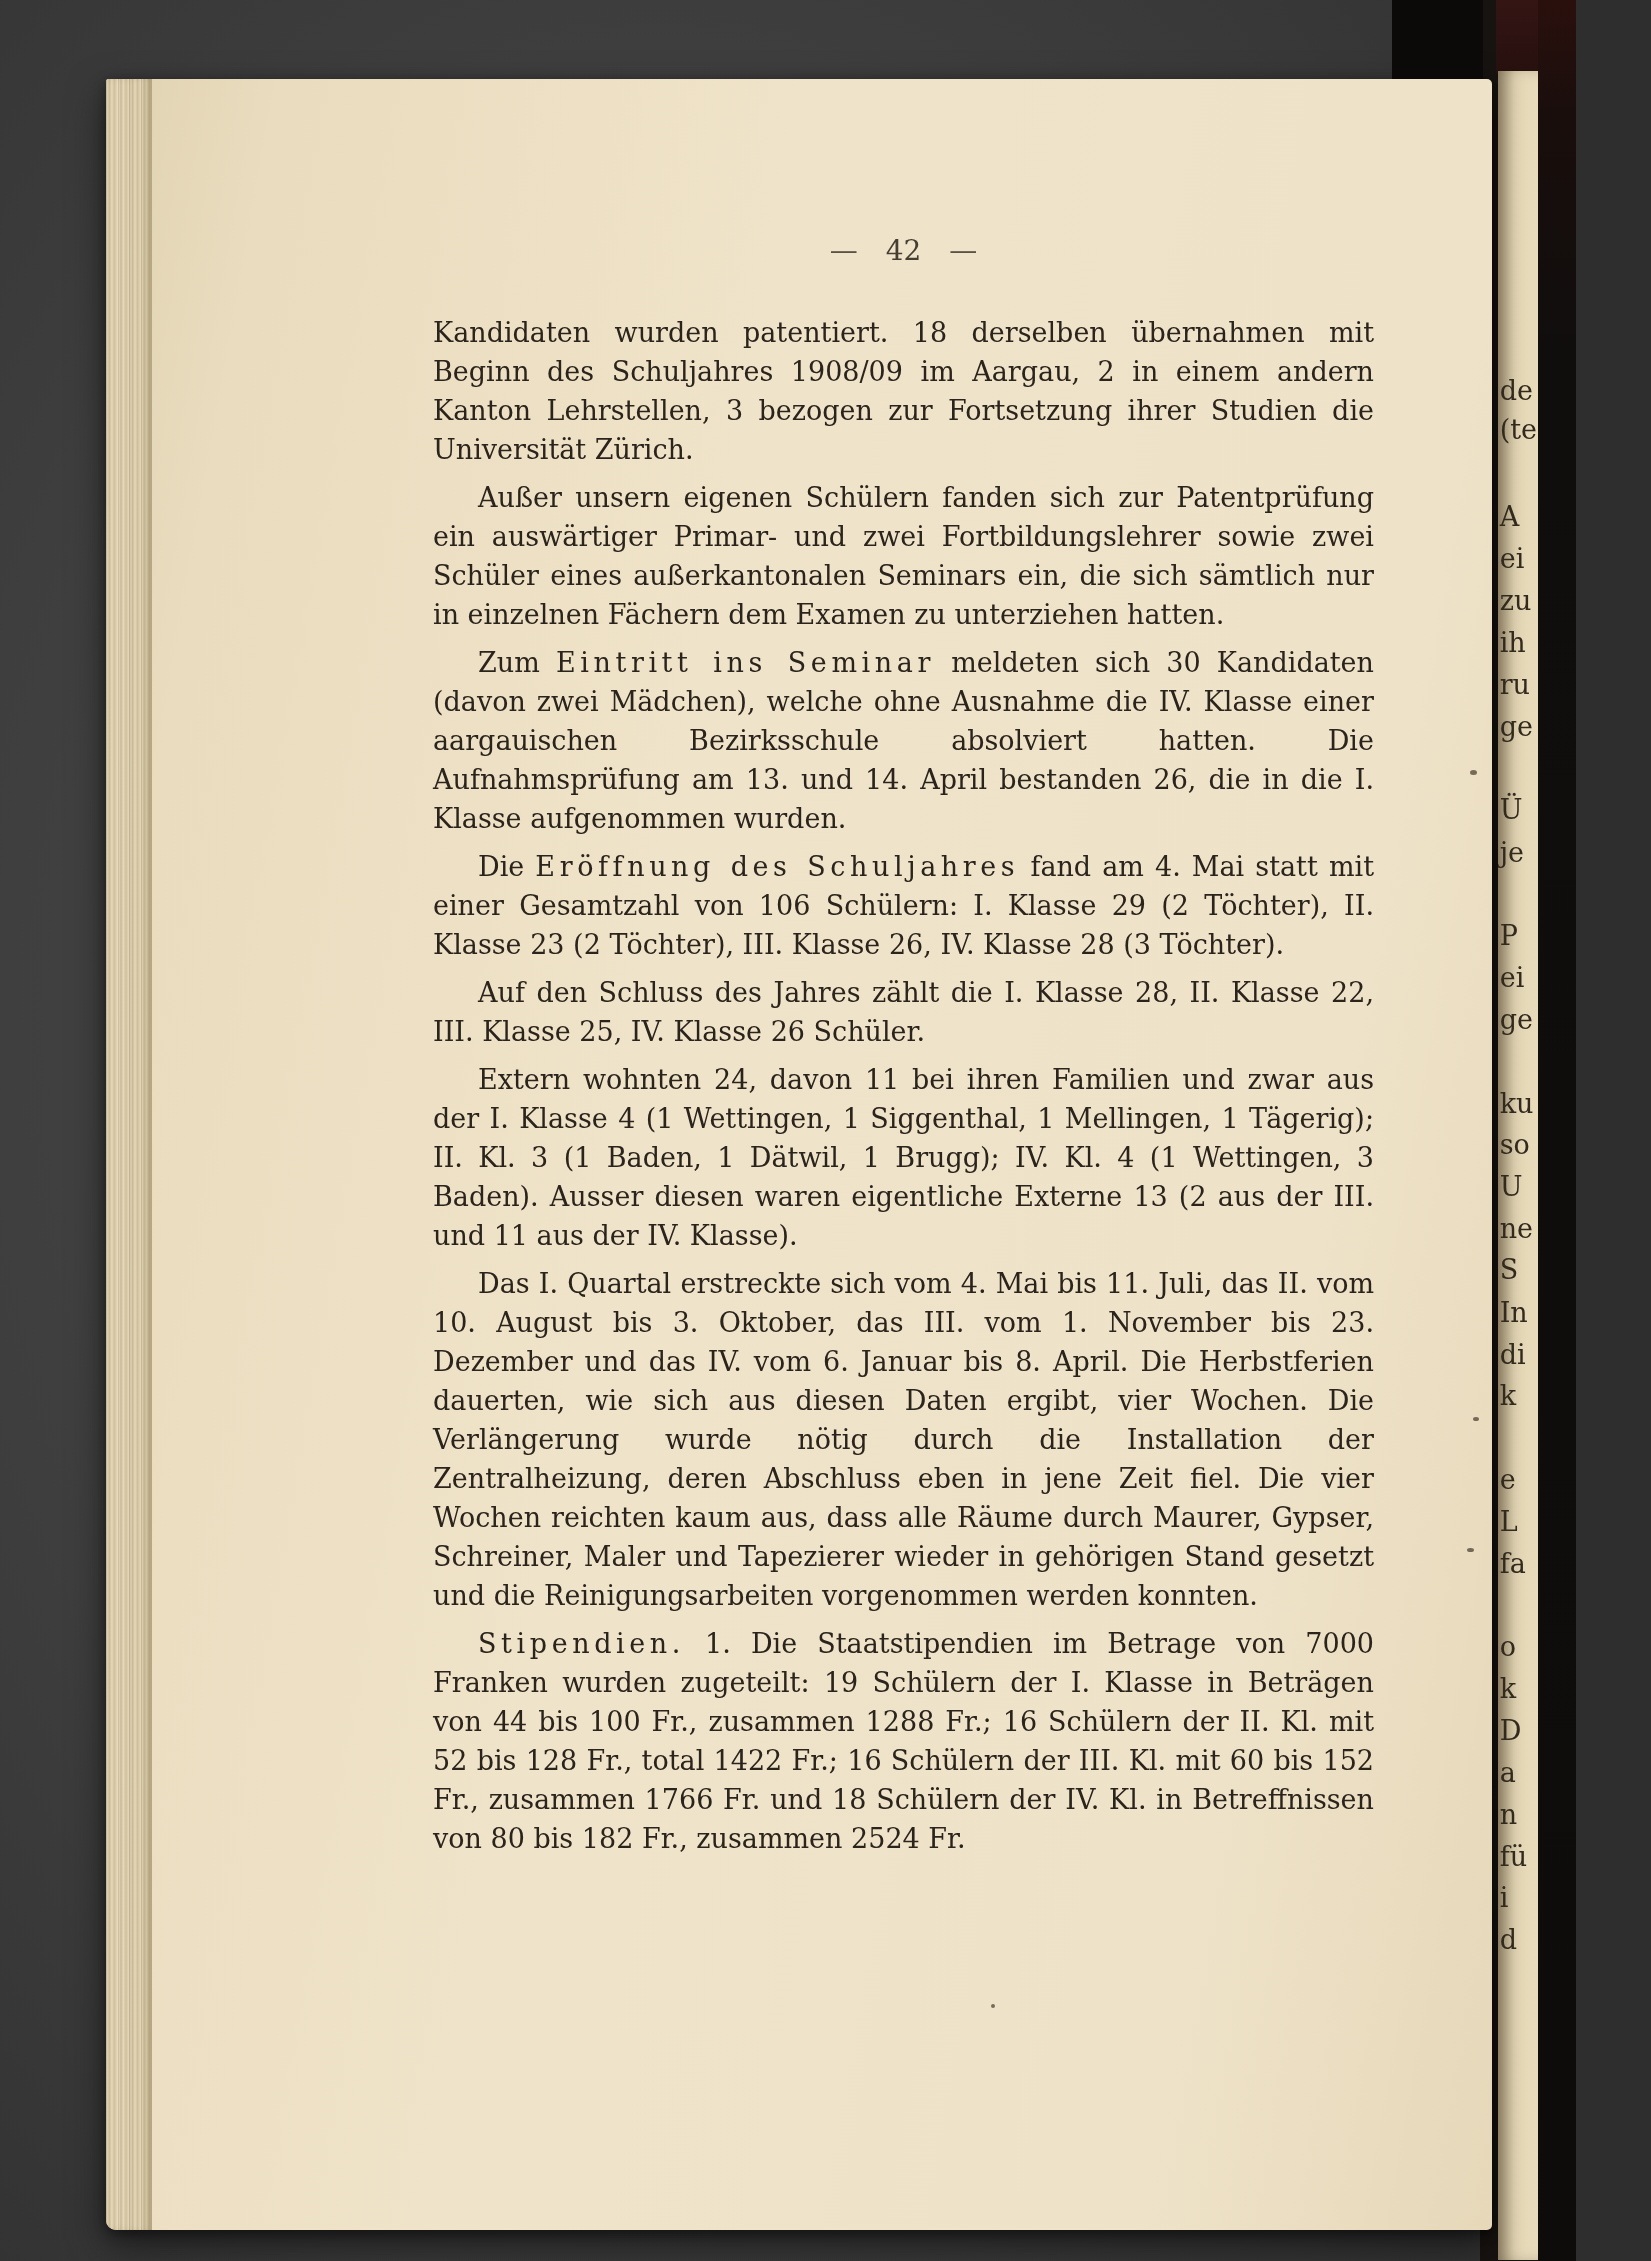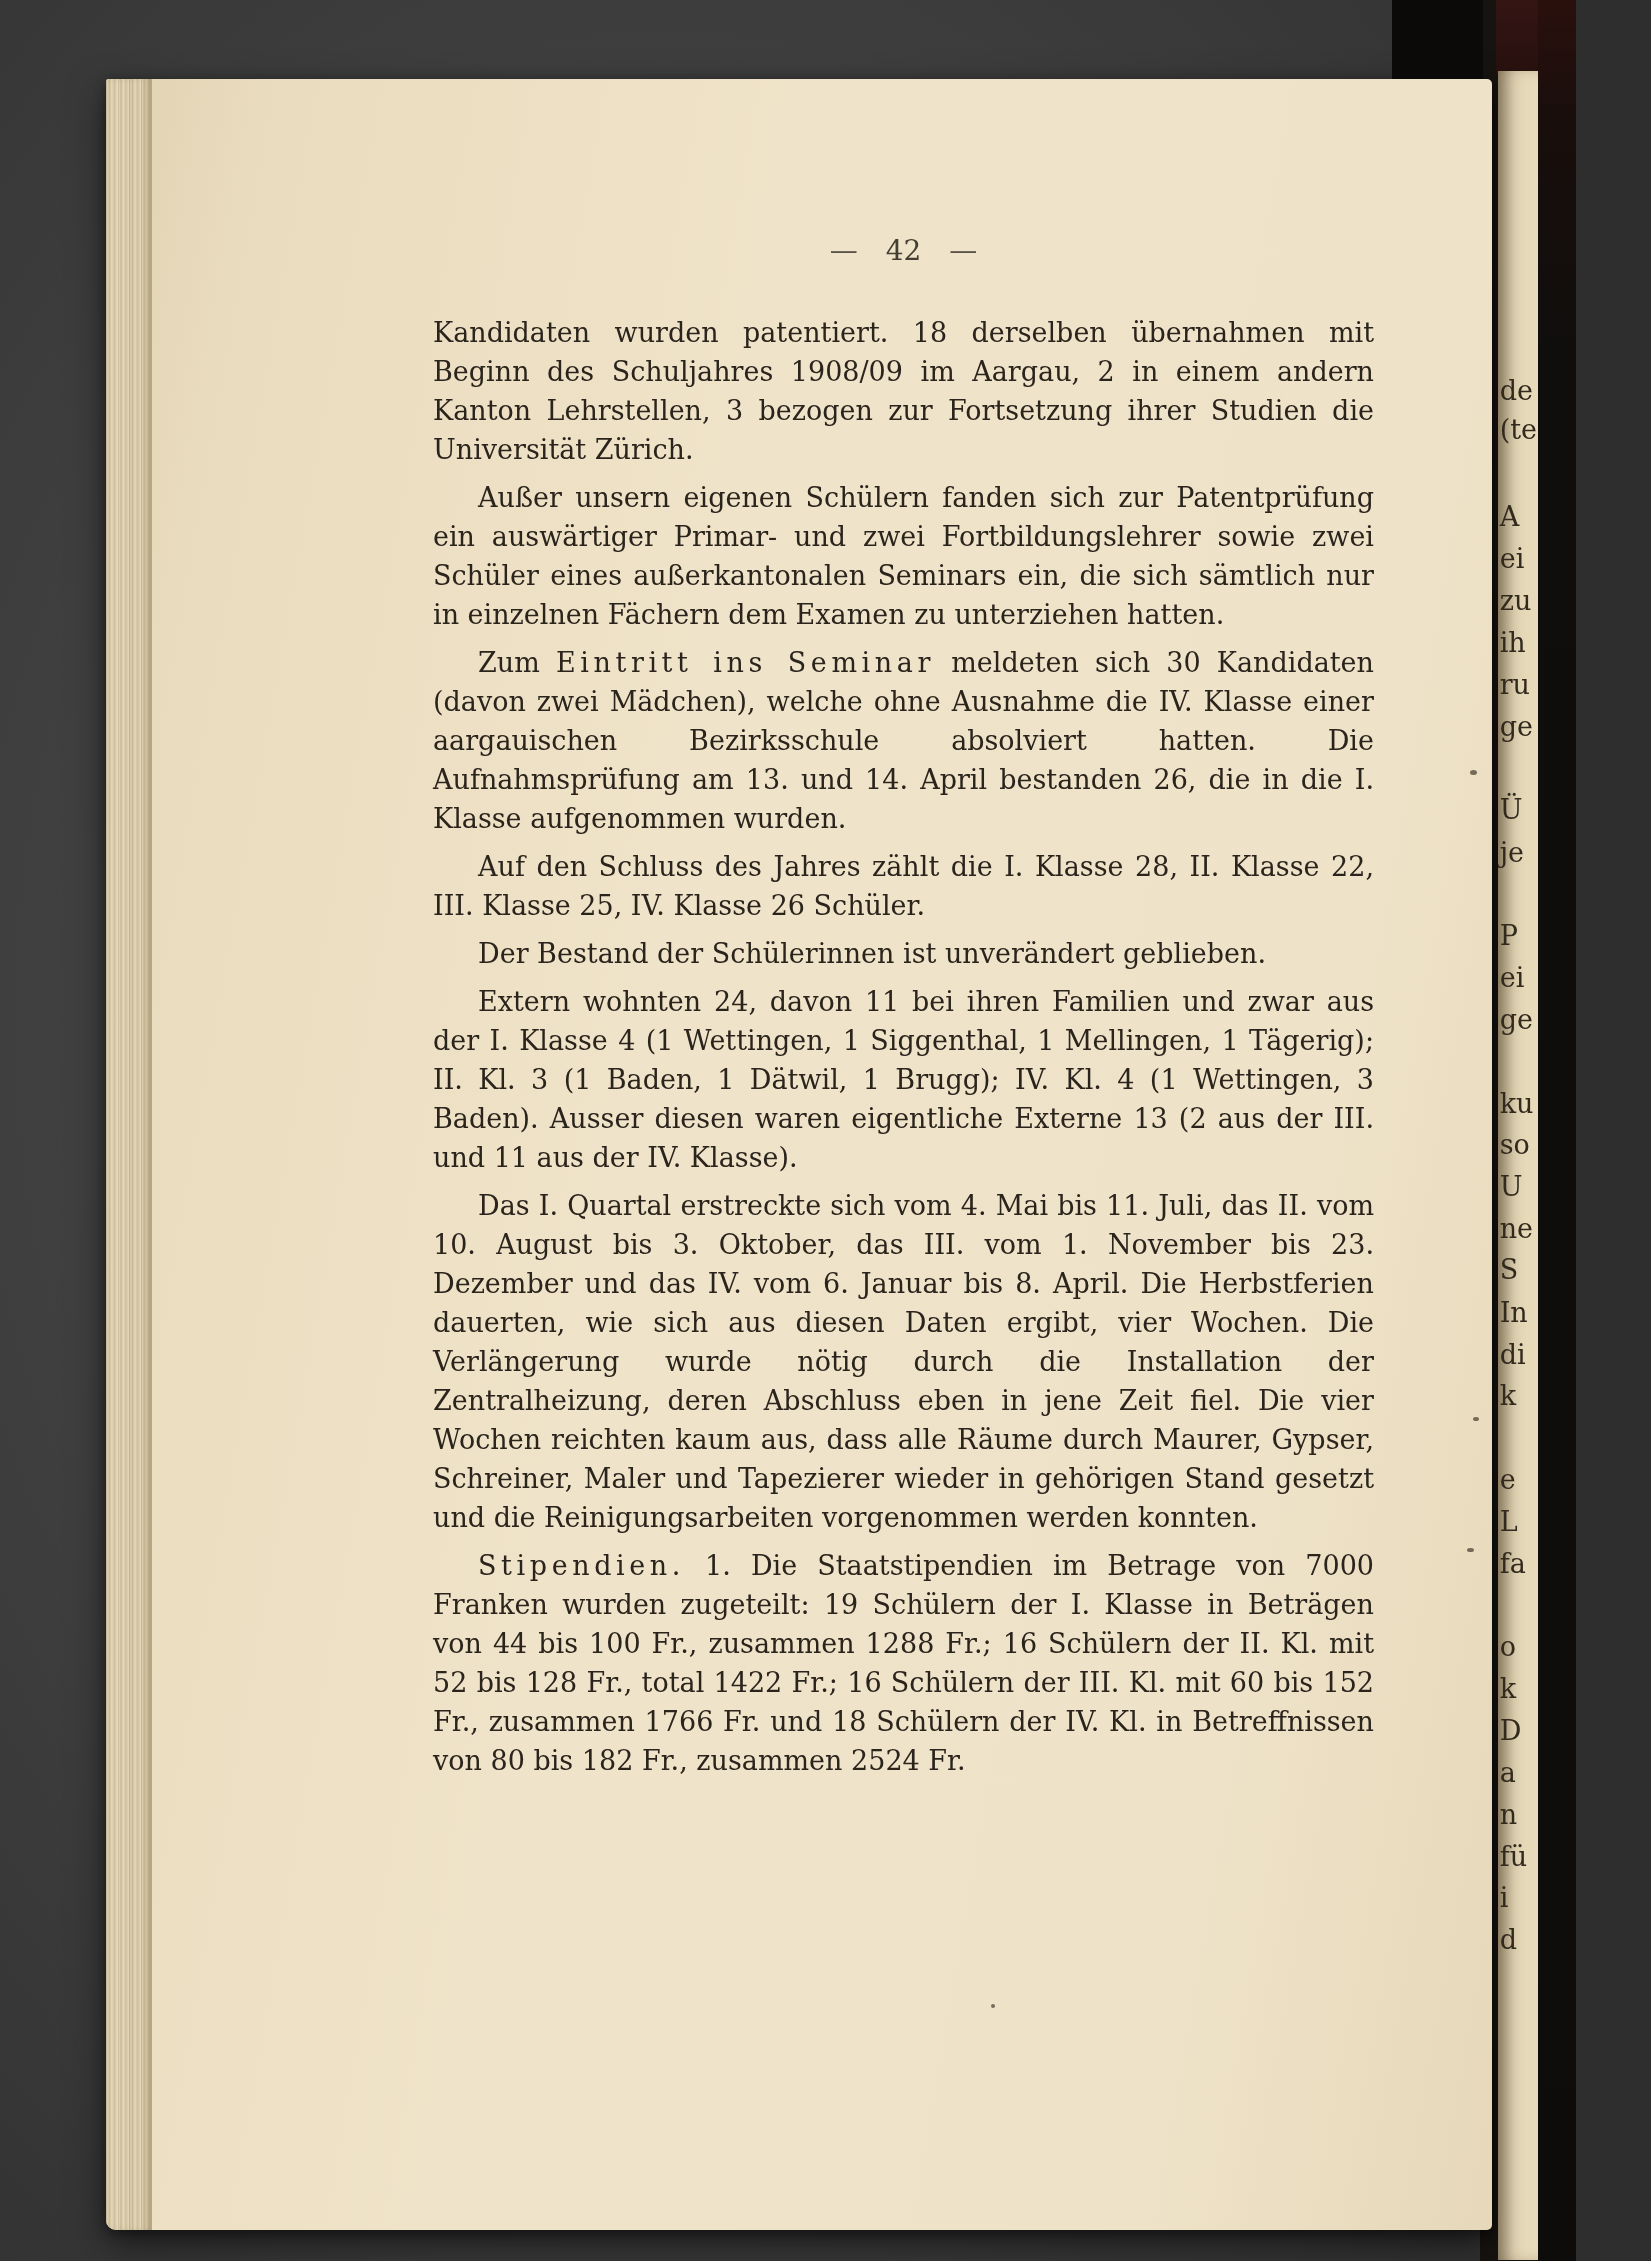--- a/index.html
+++ b/index.html
@@ -59,22 +59,22 @@
   <div class="book-page">
     <div class="page-edges"></div>
     <div class="content">
       <div class="page-number">
         <span class="dash">—</span><span>42</span><span class="dash">—</span>
       </div>
       <div class="paragraphs">
           <p class="para"><span>Kandidaten wurden patentiert. 18 derselben übernahmen mit Beginn des Schuljahres 1908/09 im Aargau, 2 in einem andern Kanton Lehrstellen, 3 bezogen zur Fortsetzung ihrer Studien die Universität Zürich.</span></p>
           <p class="para indent"><span>Außer unsern eigenen Schülern fanden sich zur Patentprüfung ein auswärtiger Primar- und zwei Fortbildungslehrer sowie zwei Schüler eines außerkantonalen Seminars ein, die sich sämtlich nur in einzelnen Fächern dem Examen zu unterziehen hatten.</span></p>
           <p class="para indent"><span>Zum </span><span class="sperr">Eintritt ins Seminar</span><span> meldeten sich 30 Kandidaten (davon zwei Mädchen), welche ohne Ausnahme die IV. Klasse einer aargauischen Bezirksschule absolviert hatten. Die Aufnahmsprüfung am 13. und 14. April bestanden 26, die in die I. Klasse aufgenommen wurden.</span></p>
+          <p class="para indent"><span>Die </span><span class="sperr">Eröffnung des Schuljahres</span><span> fand am 4. Mai statt mit einer Gesamtzahl von 106 Schülern: I. Klasse 29 (2 Töchter), II. Klasse 23 (2 Töchter), III. Klasse 26, IV. Klasse 28 (3 Töchter).</span></p>
           <p class="para indent"><span>Auf den Schluss des Jahres zählt die I. Klasse 28, II. Klasse 22, III. Klasse 25, IV. Klasse 26 Schüler.</span></p>
-          <p class="para indent"><span>Der Bestand der Schülerinnen ist unverändert geblieben.</span></p>
           <p class="para indent"><span>Extern wohnten 24, davon 11 bei ihren Familien und zwar aus der I. Klasse 4 (1 Wettingen, 1 Siggenthal, 1 Mellingen, 1 Tägerig); II. Kl. 3 (1 Baden, 1 Dätwil, 1 Brugg); IV. Kl. 4 (1 Wettingen, 3 Baden). Ausser diesen waren eigentliche Externe 13 (2 aus der III. und 11 aus der IV. Klasse).</span></p>
           <p class="para indent"><span>Das I. Quartal erstreckte sich vom 4. Mai bis 11. Juli, das II. vom 10. August bis 3. Oktober, das III. vom 1. November bis 23. Dezember und das IV. vom 6. Januar bis 8. April. Die Herbstferien dauerten, wie sich aus diesen Daten ergibt, vier Wochen. Die Verlängerung wurde nötig durch die Installation der Zentralheizung, deren Abschluss eben in jene Zeit fiel. Die vier Wochen reichten kaum aus, dass alle Räume durch Maurer, Gypser, Schreiner, Maler und Tapezierer wieder in gehörigen Stand gesetzt und die Reinigungsarbeiten vorgenommen werden konnten.</span></p>
           <p class="para indent"><span class="sperr">Stipendien.</span><span> 1. Die Staatstipendien im Betrage von 7000 Franken wurden zugeteilt: 19 Schülern der I. Klasse in Beträgen von 44 bis 100 Fr., zusammen 1288 Fr.; 16 Schülern der II. Kl. mit 52 bis 128 Fr., total 1422 Fr.; 16 Schülern der III. Kl. mit 60 bis 152 Fr., zusammen 1766 Fr. und 18 Schülern der IV. Kl. in Betreffnissen von 80 bis 182 Fr., zusammen 2524 Fr.</span></p>
         </div>
     </div>
   </div>
 
   <div class="corner-black"></div>
   <div class="corner-maroon"></div>
   <div class="sliver">

